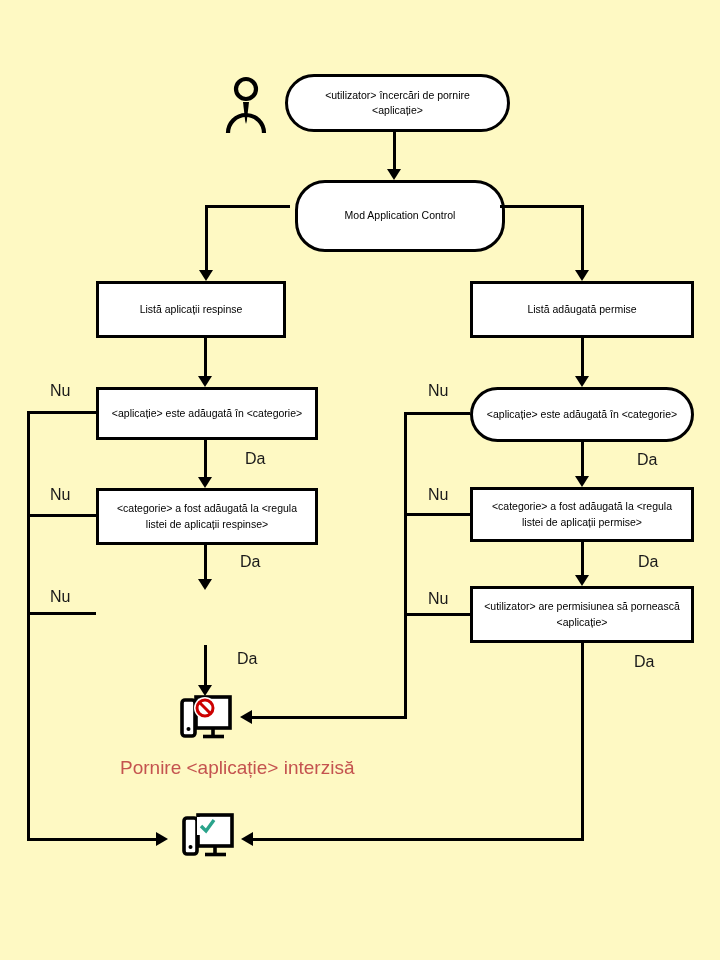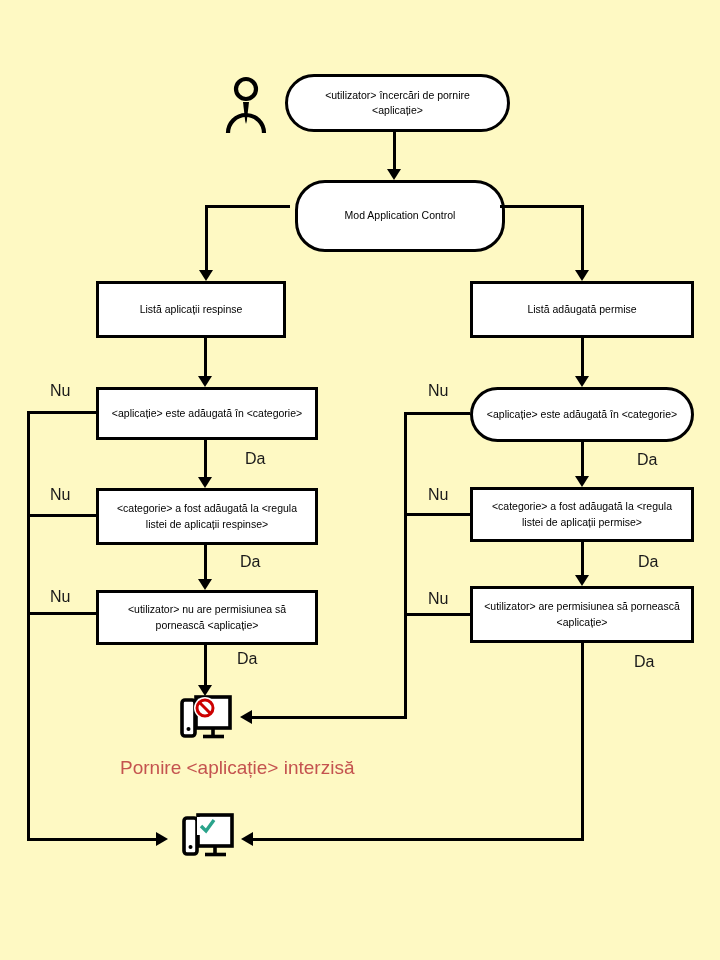--- a/index.html
+++ b/index.html
@@ -113,24 +113,20 @@
   </div>
 
   <div class="lbl" style="left:240px;top:553px">Da</div>
   <div class="vline" style="left:204px;top:545px;height:35px"></div>
   <div class="ah-down" style="left:198px;top:579px"></div>
 
   <div class="lbl" style="left:638px;top:553px">Da</div>
   <div class="vline" style="left:581px;top:542px;height:34px"></div>
   <div class="ah-down" style="left:575px;top:575px"></div>
 
-  <div class="node" style="left:96px;top:590px;width:222px;height:55px">
-    <span>&lt;utilizator&gt; nu are permisiunea să
-pornească &lt;aplicație&gt;</span>
-  </div>
 
   <div class="node" style="left:470px;top:586px;width:224px;height:57px">
     <span>&lt;utilizator&gt; are permisiunea să pornească
 &lt;aplicație&gt;</span>
   </div>
 
   <div class="lbl" style="left:237px;top:650px">Da</div>
   <div class="vline" style="left:204px;top:645px;height:41px"></div>
   <div class="ah-down" style="left:198px;top:685px"></div>
 

